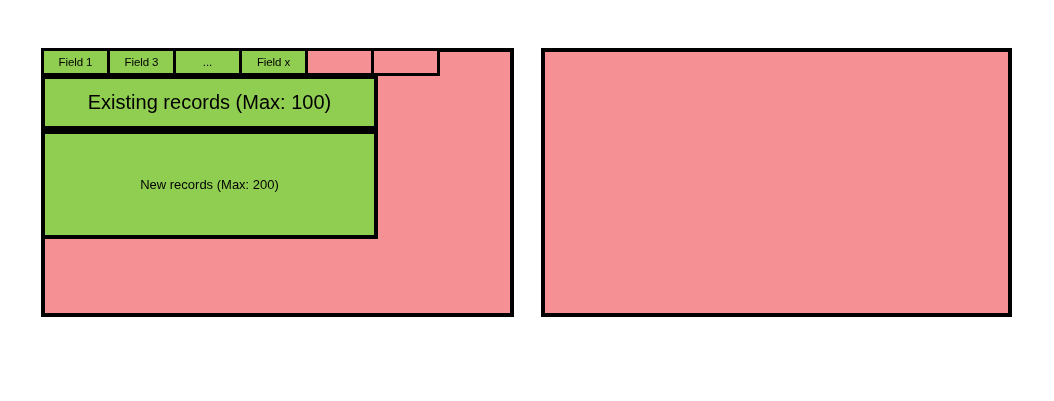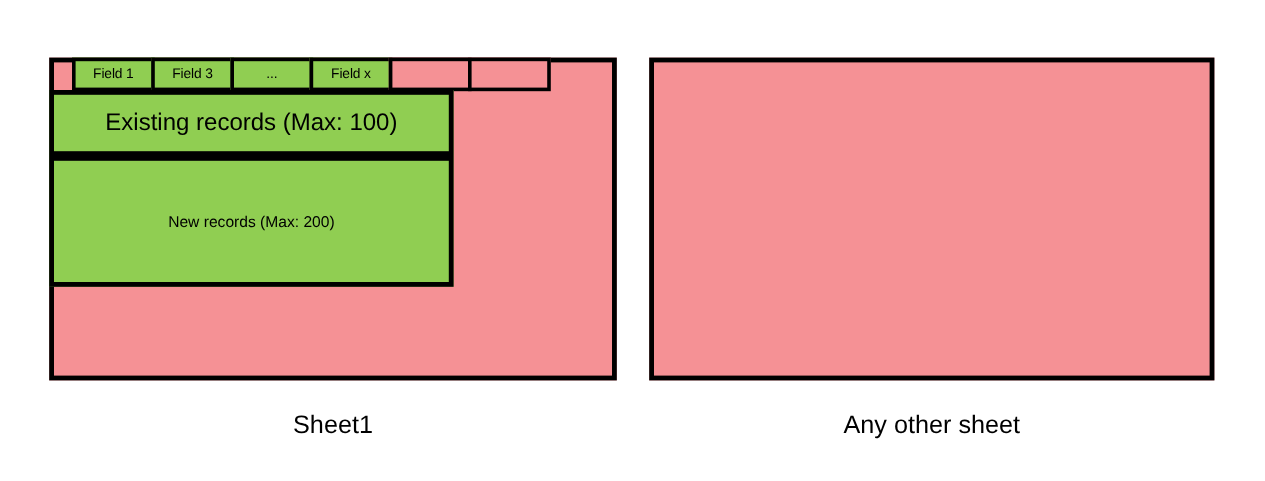--- a/index.html
+++ b/index.html
@@ -47,21 +47,20 @@
 
   
   .header-row {
     position: absolute;
     left: 41px;
     top: 48px;
     width: 473px;
     height: 28px;
     display: flex;
     box-sizing: border-box;
-    padding-left: 19px;
   }
 
   .header-cell {
     box-sizing: border-box;
     border: 3px solid #000000;
     margin-right: -3px;
     height: 28px;
     display: flex;
     align-items: center;
     justify-content: center;
@@ -142,19 +141,17 @@
     <div class="header-cell green w-field">...</div>
     <div class="header-cell green w-field">Field x</div>
     <div class="header-cell pink w-pad"></div>
     <div class="header-cell pink w-pad"></div>
   </div>
 
   <div class="record-block" id="existing-records-block">Existing records (Max: 100)</div>
 
   <div class="record-block" id="new-records-block">New records (Max: 200)</div>
 
-  <div class="panel-caption" id="sheet1-caption">Sheet1</div>
 
   <div class="sheet-panel" id="other-sheet-panel"></div>
 
-  <div class="panel-caption" id="other-sheet-caption">Any other sheet</div>
 
 </div>
 
 </body></html>

